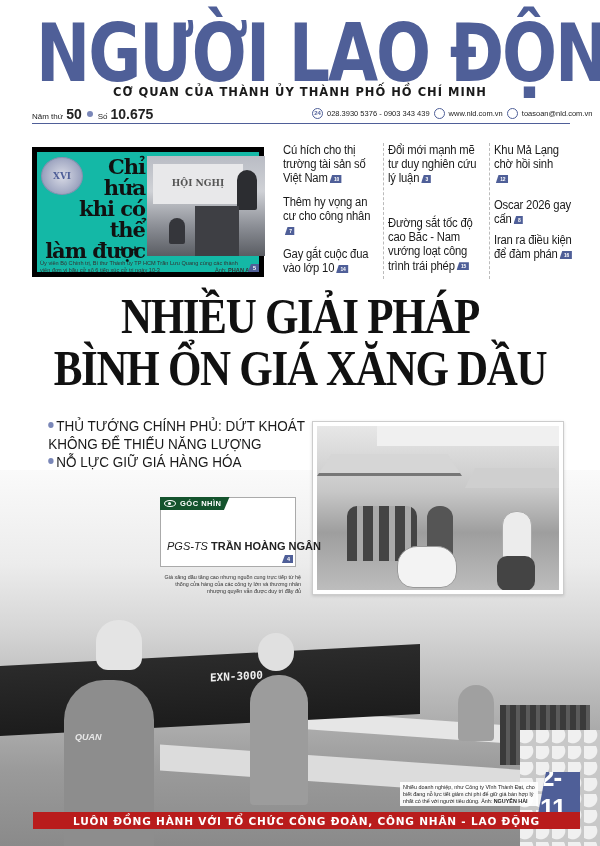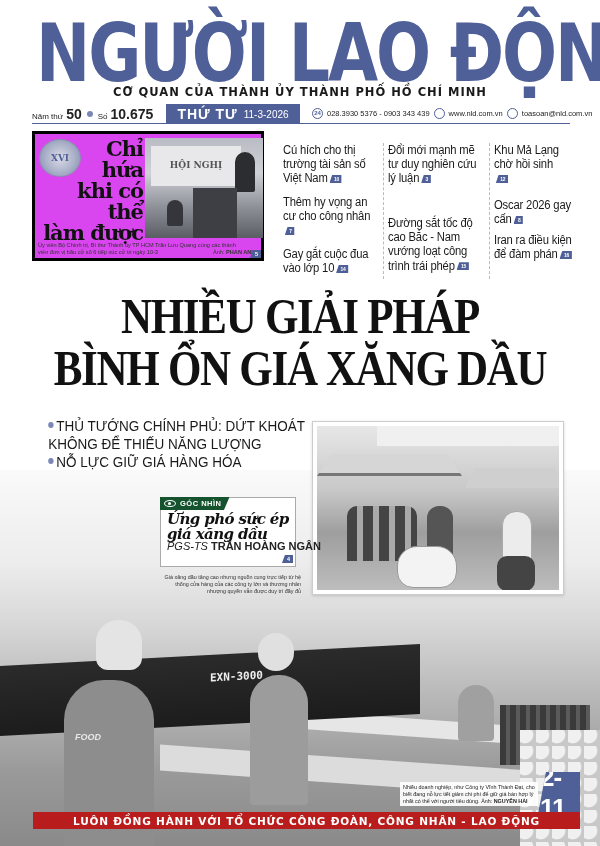--- a/index.html
+++ b/index.html
@@ -24,21 +24,21 @@
   .mb-issue b { font-size: 14px; font-weight: 900; }
   .mb-dot { display: inline-block; width: 6px; height: 6px; border-radius: 50%; background: #7a87b8; margin: 0 2px; position: relative; top: -2px; }
   .mb-date { position: absolute; left: 134px; top: 0; width: 134px; height: 20px; background: #4f5f98; color: #fff;
     display: flex; align-items: center; justify-content: center; gap: 6px; }
   .mb-day { font-weight: 900; font-size: 14px; letter-spacing: 1px; }
   .mb-datev { font-size: 10px; }
   .mb-contact { position: absolute; left: 280px; top: 4px; display: flex; align-items: center; gap: 4px; font-size: 7.5px; color: #222; white-space: nowrap; }
   .ic-circle { display: inline-block; width: 11px; height: 11px; border-radius: 50%; border: 1.5px solid #4f5f98; font-size: 6px; line-height: 8px; text-align: center; color: #4f5f98; font-weight: bold; }
 
   
-  .feature-box { position: absolute; left: 32px; top: 131px; width: 232px; height: 130px; background: #d946ef; border: 3px solid #000000; }
+  .feature-box { position: absolute; left: 32px; top: 147px; width: 232px; height: 130px; background: #14b8a6; border: 5px solid #000000; }
   .emblem { position: absolute; left: 4px; top: 5px; width: 42px; height: 38px; border-radius: 50%;
     background: radial-gradient(circle, #d9dbe6 0%, #aab0c8 55%, #7f88ad 100%); border: 1px solid #8a90b0; }
   .emblem::after { content: "XVI"; position: absolute; left: 0; right: 0; top: 13px; text-align: center; font-size: 9px; font-weight: bold; color: #4f5f98; font-family: "DejaVu Serif", serif; }
   .feature-title { position: absolute; left: 4px; top: 4px; width: 104px; text-align: right;
     font-family: "DejaVu Serif", serif; font-weight: bold; font-size: 21px; line-height: 21px; letter-spacing: -1px; color: #111; }
   .feature-title span { display: block; }
   .feature-photo { position: absolute; left: 110px; top: 4px; width: 118px; height: 100px; overflow: hidden;
     background: linear-gradient(180deg, #b9bcc4 0%, #cfd1d6 35%, #8c8f96 70%, #5a5d63 100%); }
   .fp-banner { position: absolute; left: 6px; top: 8px; width: 90px; height: 40px; background: #e8e8ea; }
   .fp-banner::after { content: "HỘI NGHỊ"; position: absolute; left: 0; right: 0; top: 14px; text-align: center; font-size: 9px; font-weight: bold; color: #555; font-family: "DejaVu Serif", serif; }
@@ -132,24 +132,20 @@
   <div class="mast-title">NGƯỜI LAO ĐỘNG</div>
   <div class="mast-sub">CƠ QUAN CỦA THÀNH ỦY THÀNH PHỐ HỒ CHÍ MINH</div>
   <div class="mast-bar">
     <div class="mb-issue">
       <span>Năm thứ</span>
       <b>50</b>
       <span class="mb-dot"></span>
       <span>Số</span>
       <b>10.675</b>
     </div>
-    <div class="mb-date">
-      <span class="mb-day">THỨ TƯ</span>
-      <span class="mb-datev">11-3-2026</span>
-    </div>
     <div class="mb-contact">
       <span class="ic-circle">24</span>
       <span>028.3930 5376 - 0903 343 439</span>
       <span class="ic-circle"></span>
       <span>www.nld.com.vn</span>
       <span class="ic-circle"></span>
       <span>toasoan@nld.com.vn</span>
     </div>
   </div>
 </header>
@@ -214,21 +210,21 @@
   <div class="bgp-machine"></div>
   <div class="bgp-machine-label">EXN-3000</div>
   <div class="bgp-belt1"></div>
   <div class="bgp-worker3"></div>
   <div class="bgp-crates"></div>
   <div class="bgp-eggs"></div>
   <div class="bgp-worker2-head"></div>
   <div class="bgp-worker2"></div>
   <div class="bgp-worker1-head"></div>
   <div class="bgp-worker1"></div>
-  <div class="bgp-worker1-shirt-label">FOOD</div>
+  <div class="bgp-worker1-shirt-label">QUAN</div>
 </div>
 
 <h1 class="headline">
   <span>NHIỀU GIẢI PHÁP</span>
   <span>BÌNH ỔN GIÁ XĂNG DẦU</span>
 </h1>
 
 <div class="bullets">
   <div><span class="bdot"></span><span>THỦ TƯỚNG CHÍNH PHỦ: DỨT KHOÁT</span></div>
   <div><span>KHÔNG ĐỂ THIẾU NĂNG LƯỢNG</span></div>
@@ -246,24 +242,20 @@
     <div class="fp-rider2"></div>
     <div class="fp-scooter2"></div>
   </div>
 </figure>
 
 <aside class="opinion">
   <div class="op-tag">
     <span class="eye-icon"></span>
     <span>GÓC NHÌN</span>
   </div>
-  <div class="op-title">
-    <span>Ứng phó sức ép</span>
-    <span>giá xăng dầu</span>
-  </div>
   <div class="op-author">
     <i>PGS-TS</i>
     <b>TRẦN HOÀNG NGÂN</b>
   </div>
   <span class="pg-badge op-pg">4</span>
 </aside>
 
 <div class="fuel-caption">Giá xăng dầu tăng cao nhưng nguồn cung trực tiếp từ hệ thống cửa hàng của các công ty lớn và thương nhân nhượng quyền vẫn được duy trì đầy đủ</div>
 
 <div class="bottom-caption">

